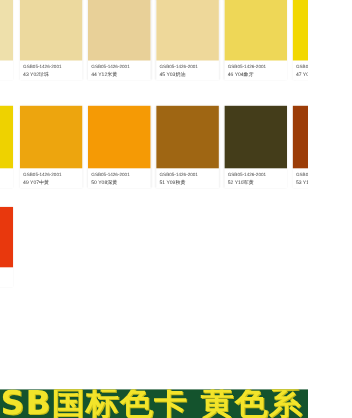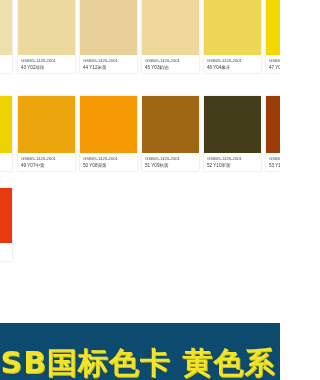--- a/index.html
+++ b/index.html
@@ -72,24 +72,24 @@
 
   
   .card.tall .chip { height: 55px; }
 
   
   #banner {
     position: absolute;
     left: 0;
     bottom: 0;
     width: 280px;
-    height: 57px;
-    background: #0c4a6e;
+    height: 26px;
+    background: #14532d;
     display: flex;
-    align-items: flex-end;
+    align-items: center;
     justify-content: center;
     overflow: hidden;
   }
   #banner .banner-text {
     font-family: "DejaVu Sans", "Liberation Sans", sans-serif;
     font-weight: bold;
     font-size: 30px;
     line-height: 34px;
     color: #f2e42a;
     white-space: nowrap;

